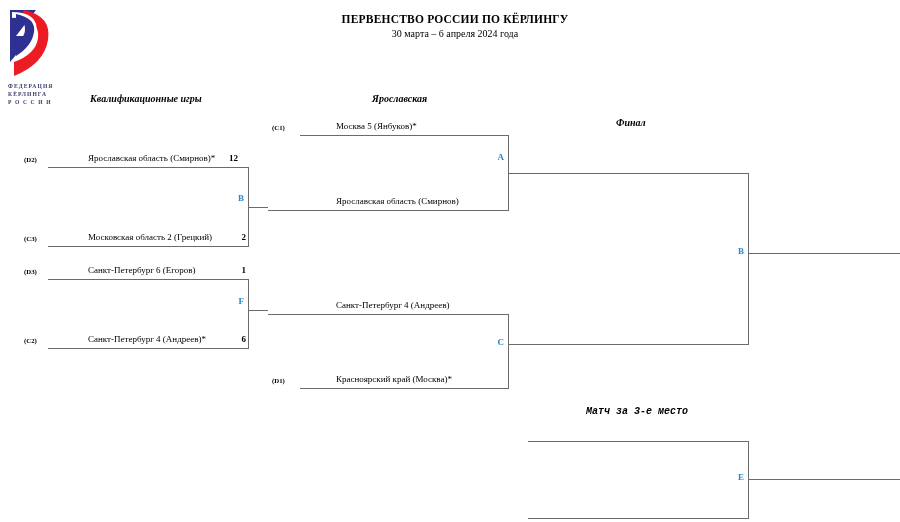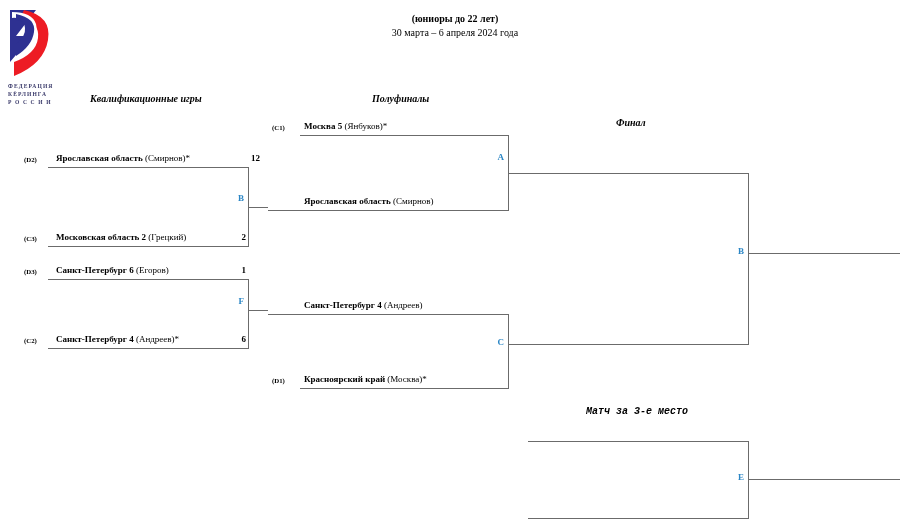--- a/index.html
+++ b/index.html
@@ -43,21 +43,21 @@
 
   
   .seed{
     font-size:6.8px;font-weight:bold;white-space:nowrap;
     font-family:"Liberation Serif","DejaVu Serif",serif;
   }
   .team{
     font-size:9px;white-space:nowrap;
     font-family:"Liberation Serif","DejaVu Serif",serif;
   }
-  .team b{font-weight:bold;}
+  .team b{font-weight:normal;margin-left:32px;}
   .team span.skip{font-weight:normal;}
   .score{
     font-size:9px;font-weight:bold;text-align:right;white-space:nowrap;
   }
   .mlabel{
     color:#2b86c5;font-size:9px;font-weight:bold;
     font-family:"Liberation Serif","DejaVu Serif",serif;
     text-align:right;white-space:nowrap;
   }
 </style>
@@ -72,34 +72,34 @@
     <path d="M10 8 Q30 12 28 26 Q26 40 10 50 L10 38 Q20 30 19 22 Q18 14 10 14 Z" fill="#2e3192"></path>
   </svg>
   <div class="logo-text">
     <div>ФЕДЕРАЦИЯ</div>
     <div>КЁРЛИНГА</div>
     <div>Р О С С И И</div>
   </div>
 </div>
 
 <div class="abs" id="title-block">
-  <div class="t2">(юниоры до 22 лет)</div>
+  <div class="t1">ПЕРВЕНСТВО РОССИИ ПО КЁРЛИНГУ</div>
   <div class="t4">30 марта – 6 апреля 2024 года</div>
 </div>
 
 <div class="abs col-head" id="head-qual">Квалификационные игры</div>
-<div class="abs col-head" id="head-semi">Полуфиналы</div>
+<div class="abs col-head" id="head-semi">Ярославская</div>
 <div class="abs col-head" id="head-final">Финал</div>
 <div class="abs col-head" id="head-third">Матч за 3-е место</div>
 
 <div class="abs">
 
   <div class="abs seed" style="left:24px;top:156px;">(D2)</div>
   <div class="abs team" style="left:56px;top:153px;"><b>Ярославская область</b> <span class="skip">(Смирнов)*</span></div>
-  <div class="abs score" style="left:222px;top:153px;width:38px;">12</div>
+  <div class="abs score" style="left:200px;top:153px;width:38px;">12</div>
   <div class="abs hline" style="left:48px;top:167px;width:200px;"></div>
 
   <div class="abs seed" style="left:24px;top:235px;">(C3)</div>
   <div class="abs team" style="left:56px;top:232px;"><b>Московская область 2</b> <span class="skip">(Грецкий)</span></div>
   <div class="abs score" style="left:208px;top:232px;width:38px;">2</div>
   <div class="abs hline" style="left:48px;top:246px;width:200px;"></div>
 
   <div class="abs vline" style="left:248px;top:167px;height:80px;"></div>
   <div class="abs hline" style="left:248px;top:207px;width:20px;"></div>
   <div class="abs mlabel" style="left:214px;top:193px;width:30px;">B</div>

